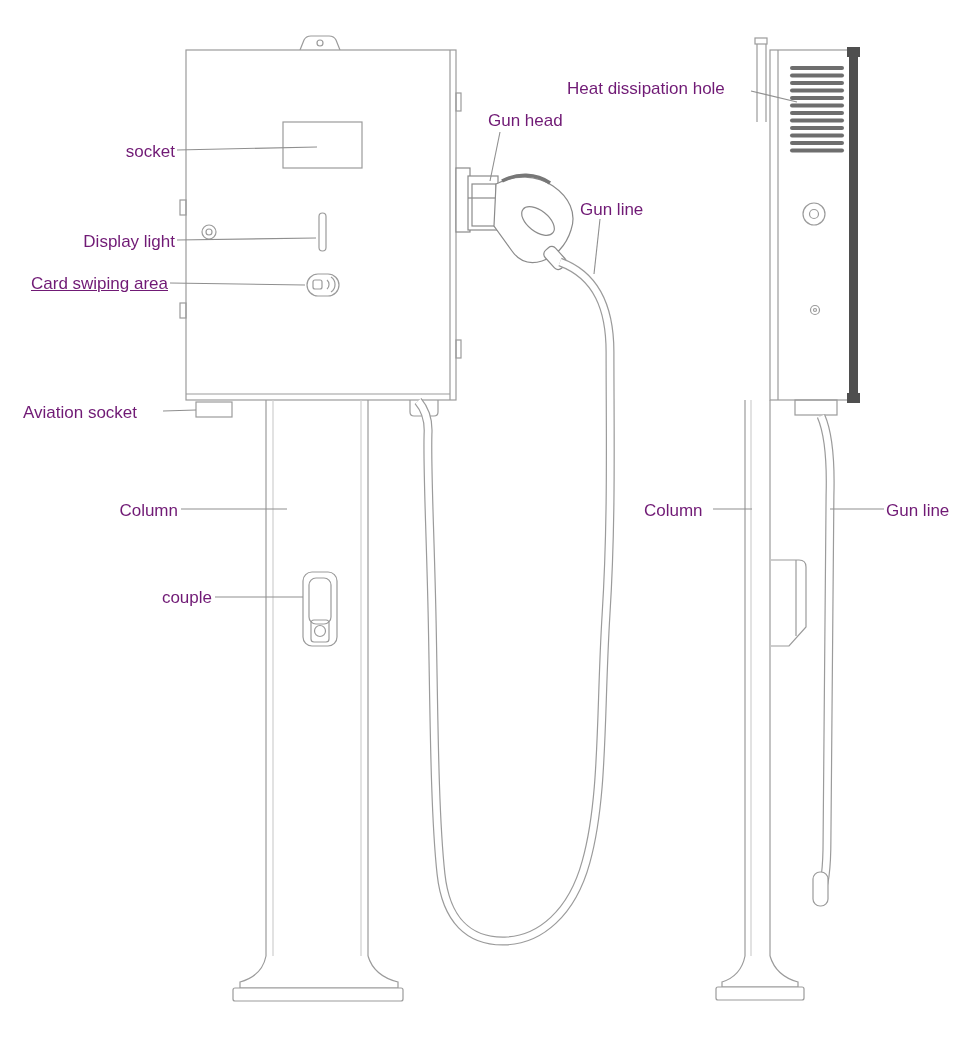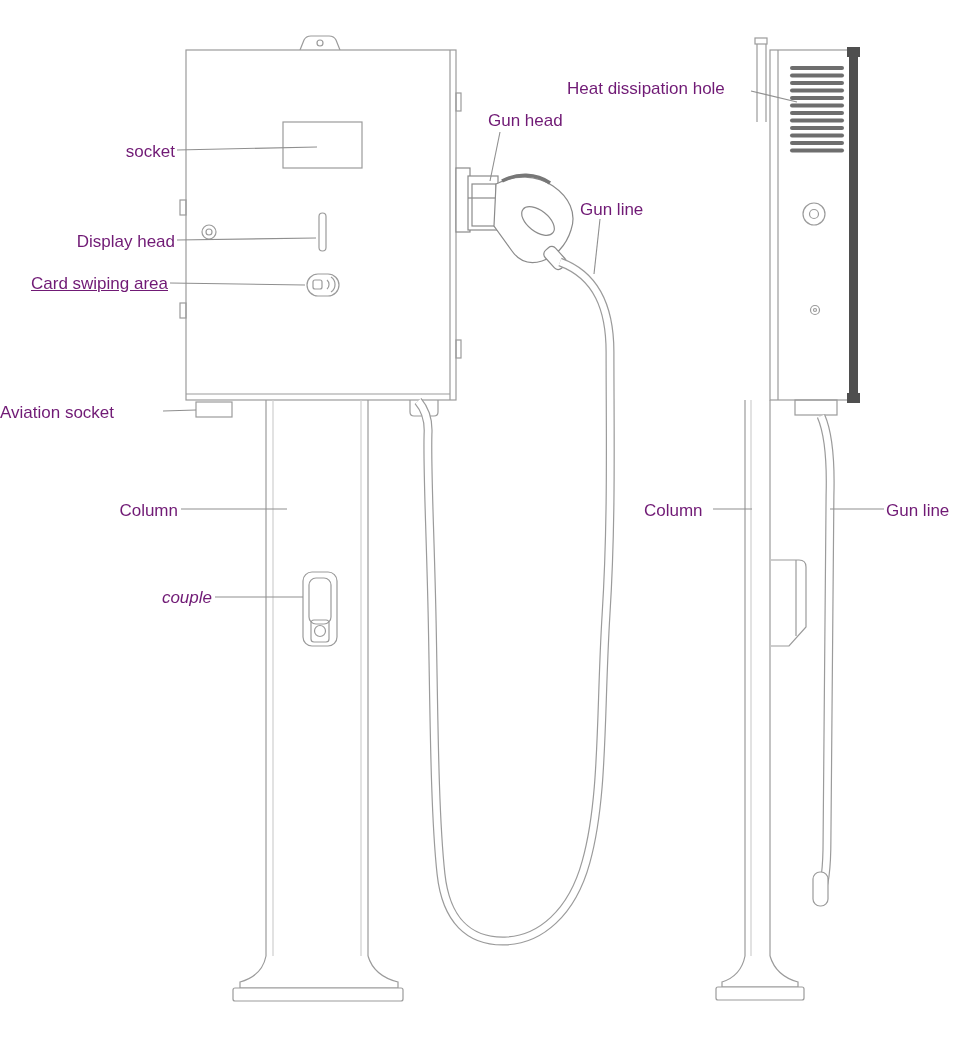--- a/index.html
+++ b/index.html
@@ -2,23 +2,23 @@
 <html><head>
 <meta charset="utf-8">
 <style>
   html,body{margin:0;padding:0;background:#fff;}
   .stage{position:relative;width:980px;height:1060px;background:#ffffff;overflow:hidden;}
   .stage svg{position:absolute;left:0;top:0;}
   .lbl{position:absolute;font:17px/1.25 "Liberation Sans",sans-serif;color:#701a75;white-space:nowrap;}
   .lbl-display{left:20px;top:141px;width:155px;text-align:right;}
   .lbl-display-light{left:20px;top:231px;width:155px;text-align:right;}
   .lbl-card{left:0px;top:273px;width:168px;text-align:right;text-decoration:underline;}
-  .lbl-aviation{left:0px;top:402px;width:160px;text-align:left;}
+  .lbl-aviation{left:0px;top:402px;width:160px;text-align:center;}
   .lbl-column-front{left:20px;top:500px;width:158px;text-align:right;}
-  .lbl-couple{left:20px;top:587px;width:192px;text-align:right;font-style:italic;}
+  .lbl-couple{left:20px;top:587px;width:192px;text-align:right;}
   .lbl-gun-head{left:478px;top:110px;margin-left:10px;}
   .lbl-gun-line-front{left:580px;top:199px;}
   .lbl-heat{left:567px;top:78px;}
   .lbl-column-side{left:644px;top:500px;}
   .lbl-gun-line-side{left:886px;top:500px;}
 </style>
 </head>
 <body>
 
 <div class="stage">
@@ -160,21 +160,21 @@
     <line x1="215" y1="597" x2="303" y2="597"></line>
     <line x1="500" y1="132" x2="490" y2="181"></line>
     <line x1="600" y1="219" x2="594" y2="274"></line>
     <line x1="751" y1="91" x2="797" y2="102"></line>
     <line x1="713" y1="509" x2="752" y2="509"></line>
     <line x1="884" y1="509" x2="830" y2="509"></line>
   </g>
 </svg>
 
   <div class="lbl lbl-display">socket</div>
-  <div class="lbl lbl-display-light">Display head</div>
+  <div class="lbl lbl-display-light">Display light</div>
   <div class="lbl lbl-card">Card swiping area</div>
   <div class="lbl lbl-aviation">Aviation socket</div>
   <div class="lbl lbl-column-front">Column</div>
   <div class="lbl lbl-couple">couple</div>
   <div class="lbl lbl-gun-head">Gun head</div>
   <div class="lbl lbl-gun-line-front">Gun line</div>
   <div class="lbl lbl-heat">Heat dissipation hole</div>
   <div class="lbl lbl-column-side">Column</div>
   <div class="lbl lbl-gun-line-side">Gun line</div>
 

